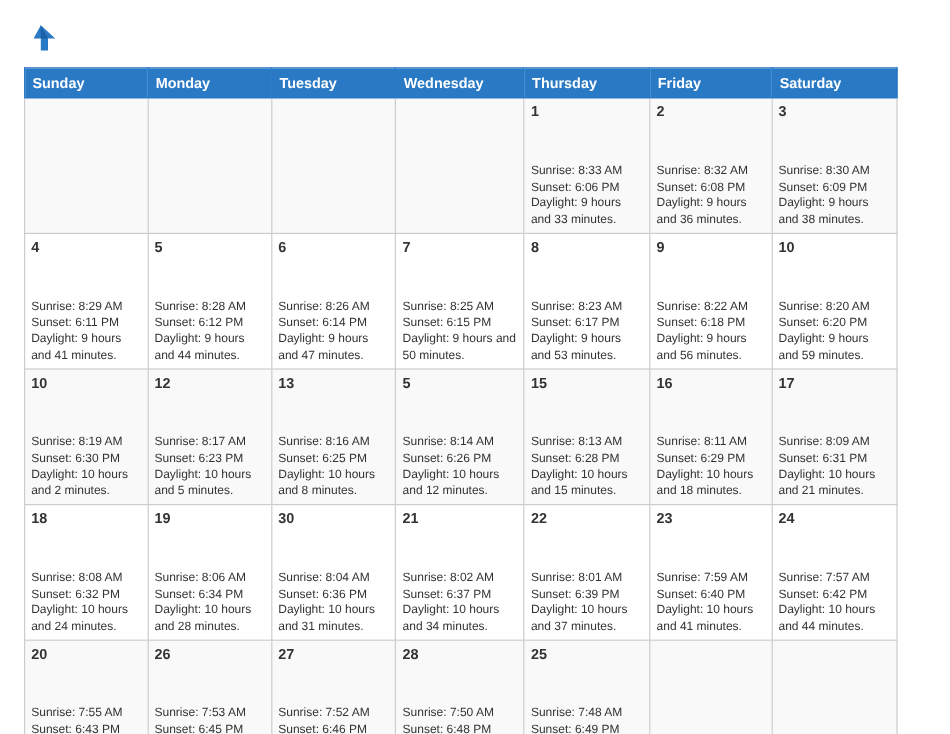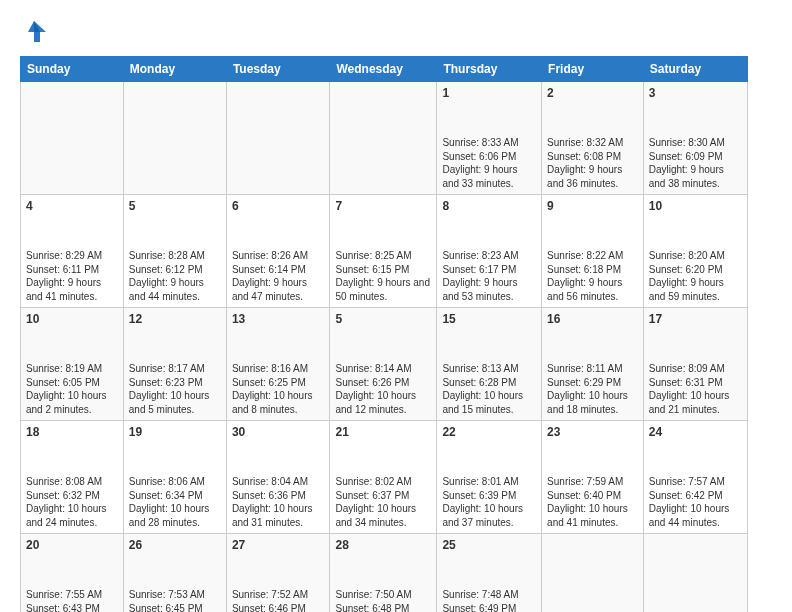--- a/index.html
+++ b/index.html
@@ -205,21 +205,21 @@
             <div class="day-info">Sunrise: 8:20 AM
 Sunset: 6:20 PM
 Daylight: 9 hours
 and 59 minutes.</div>
           </td>
         </tr>
         <tr>
           <td>
             <span class="day-num">10</span>
             <div class="day-info">Sunrise: 8:19 AM
-Sunset: 6:05 PM
+Sunset: 6:30 PM
 Daylight: 10 hours
 and 2 minutes.</div>
           </td>
           <td>
             <span class="day-num">12</span>
             <div class="day-info">Sunrise: 8:17 AM
 Sunset: 6:23 PM
 Daylight: 10 hours
 and 5 minutes.</div>
           </td>

